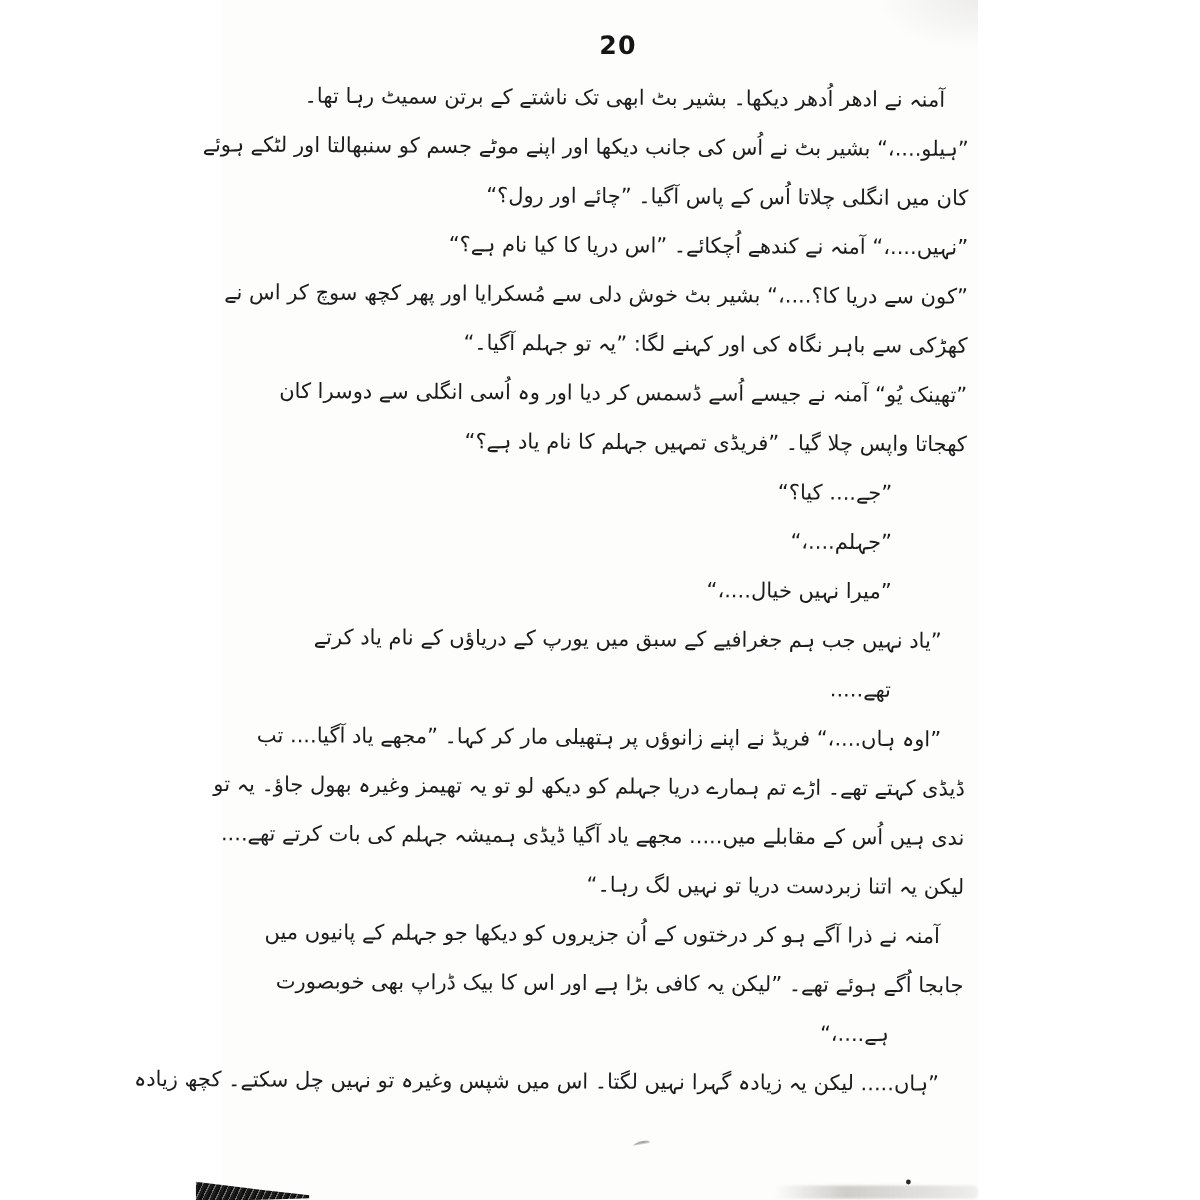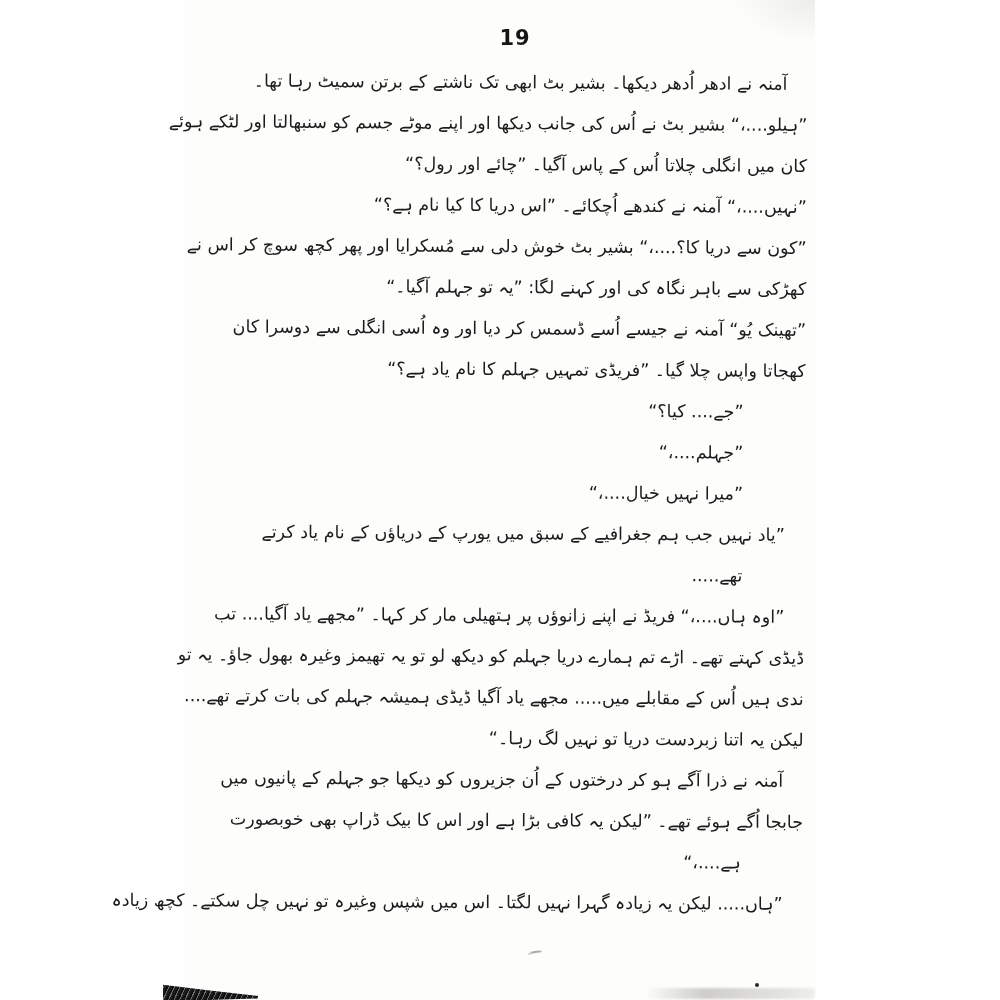--- a/index.html
+++ b/index.html
@@ -102,21 +102,21 @@
     transform: rotate(-8deg);
     filter: blur(0.4px);
   }
 </style>
 </head>
 <body>
 
 <div class="stage">
   <div class="page">
 
-    <div class="page-number">19</div>
+    <div class="page-number">20</div>
 
     <div class="text-block">
       <div class="line para">آمنہ نے ادھر اُدھر دیکھا۔ بشیر بٹ ابھی تک ناشتے کے برتن سمیٹ رہا تھا۔</div>
       <div class="line">”ہیلو....،“ بشیر بٹ نے اُس کی جانب دیکھا اور اپنے موٹے جسم کو سنبھالتا اور لٹکے ہوئے</div>
       <div class="line">کان میں انگلی چلاتا اُس کے پاس آگیا۔ ”چائے اور رول؟“</div>
       <div class="line">”نہیں....،“ آمنہ نے کندھے اُچکائے۔ ”اس دریا کا کیا نام ہے؟“</div>
       <div class="line">”کون سے دریا کا؟....،“ بشیر بٹ خوش دلی سے مُسکرایا اور پھر کچھ سوچ کر اس نے</div>
       <div class="line">کھڑکی سے باہر نگاہ کی اور کہنے لگا: ”یہ تو جہلم آگیا۔“</div>
       <div class="line">”تھینک یُو“ آمنہ نے جیسے اُسے ڈسمس کر دیا اور وہ اُسی انگلی سے دوسرا کان</div>
       <div class="line">کھجاتا واپس چلا گیا۔ ”فریڈی تمہیں جہلم کا نام یاد ہے؟“</div>

